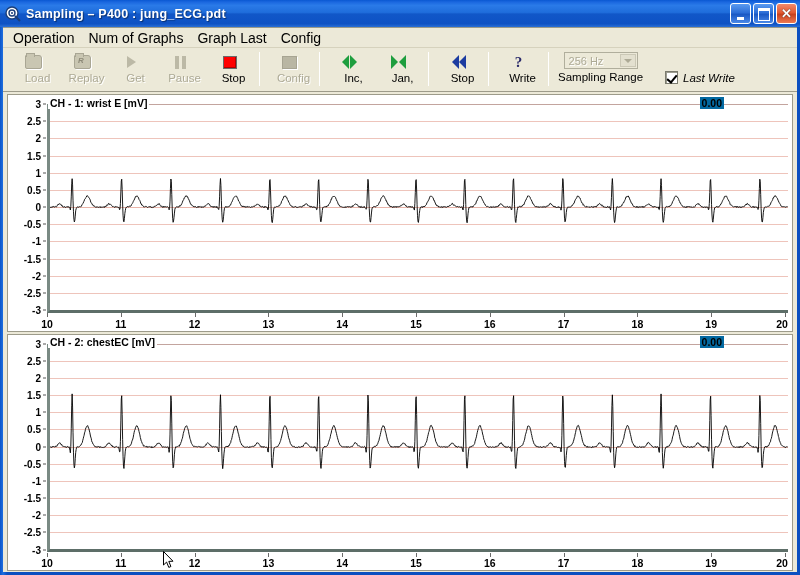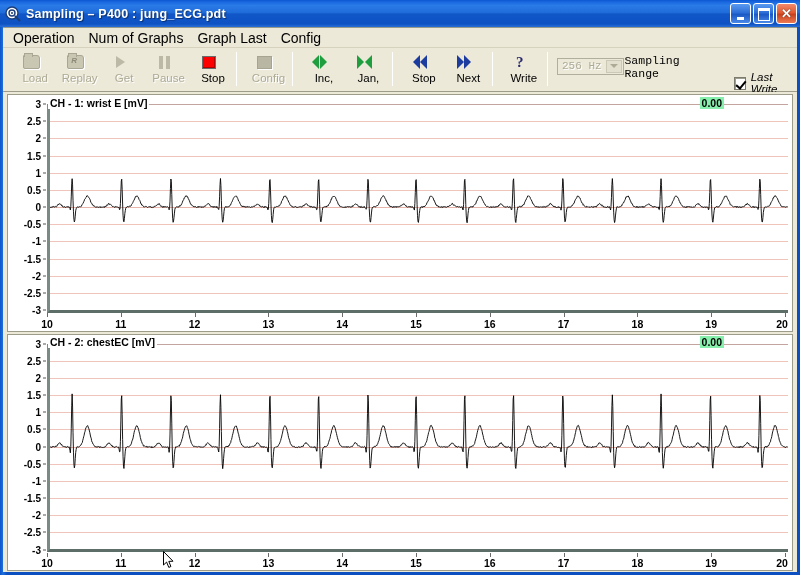--- a/index.html
+++ b/index.html
@@ -199,22 +199,22 @@
     width: 0; height: 0;
     border-top: 7px solid transparent;
     border-bottom: 7px solid transparent;
   }
   .chev.left  { border-right: 7px solid #1c3ca0; }
   .chev.right { border-left: 7px solid #1c3ca0; }
   .ico-help { font-size: 15px; font-weight: bold; color: #2a2a6a; line-height: 15px; font-family: "Liberation Serif", serif; }
 
   
   #sampling-group {
-    display: flex; flex-direction: row;
-    align-items: center; padding-top: 2px; margin-left: 4px; font-family: Liberation Mono, monospace;
+    display: flex; flex-direction: column;
+    align-items: center; padding-top: 2px; margin-left: 4px;
   }
   #sampling-combo {
     width: 74px; height: 17px;
     background: #ece9d8;
     border: 1px solid #b0ae9c;
     display: flex; align-items: center;
     font-size: 11px; color: #adaa96;
     padding-left: 4px;
     position: relative;
     text-shadow: 1px 1px 0 #fff;
@@ -282,21 +282,21 @@
     pointer-events: none;
   }
   .chart-title {
     font-size: 10.5px; font-weight: bold; color: #000;
     white-space: nowrap;
     background: #fff; padding: 0 2px;
   }
   .chart-value {
     font-size: 10.5px; font-weight: bold; color: #000;
     margin-right: 62px;
-    background: #86efac; padding: 0 2px;
+    background: #0369a1; padding: 0 2px;
   }
   .plot-area {
     position: absolute;
     left: 39px; top: 9px; right: 4px; bottom: 18px;
     background: #ffffff;
     border-left: 3px solid #7a8a84;
     border-bottom: 3px solid #5d6e68;
     overflow: hidden;
   }
   .plot-inner { position: absolute; inset: 0; overflow: hidden; }
@@ -451,29 +451,20 @@
       <div class="tb-btn enabled">
         <span class="tb-ico">
           <span class="ico-chev">
               <i class="chev left"></i>
               <i class="chev left"></i>
             </span>
         </span>
         <span class="tb-lbl">Stop</span>
       </div>
 
-      <div class="tb-btn enabled">
-        <span class="tb-ico">
-          <span class="ico-chev">
-              <i class="chev right"></i>
-              <i class="chev right"></i>
-            </span>
-        </span>
-        <span class="tb-lbl">Next</span>
-      </div>
 
       <div class="tb-sep"></div>
 
       <div class="tb-btn enabled">
         <span class="tb-ico">
             <span class="ico-help">?</span>
           </span>
         <span class="tb-lbl">Write</span>
       </div>
 

